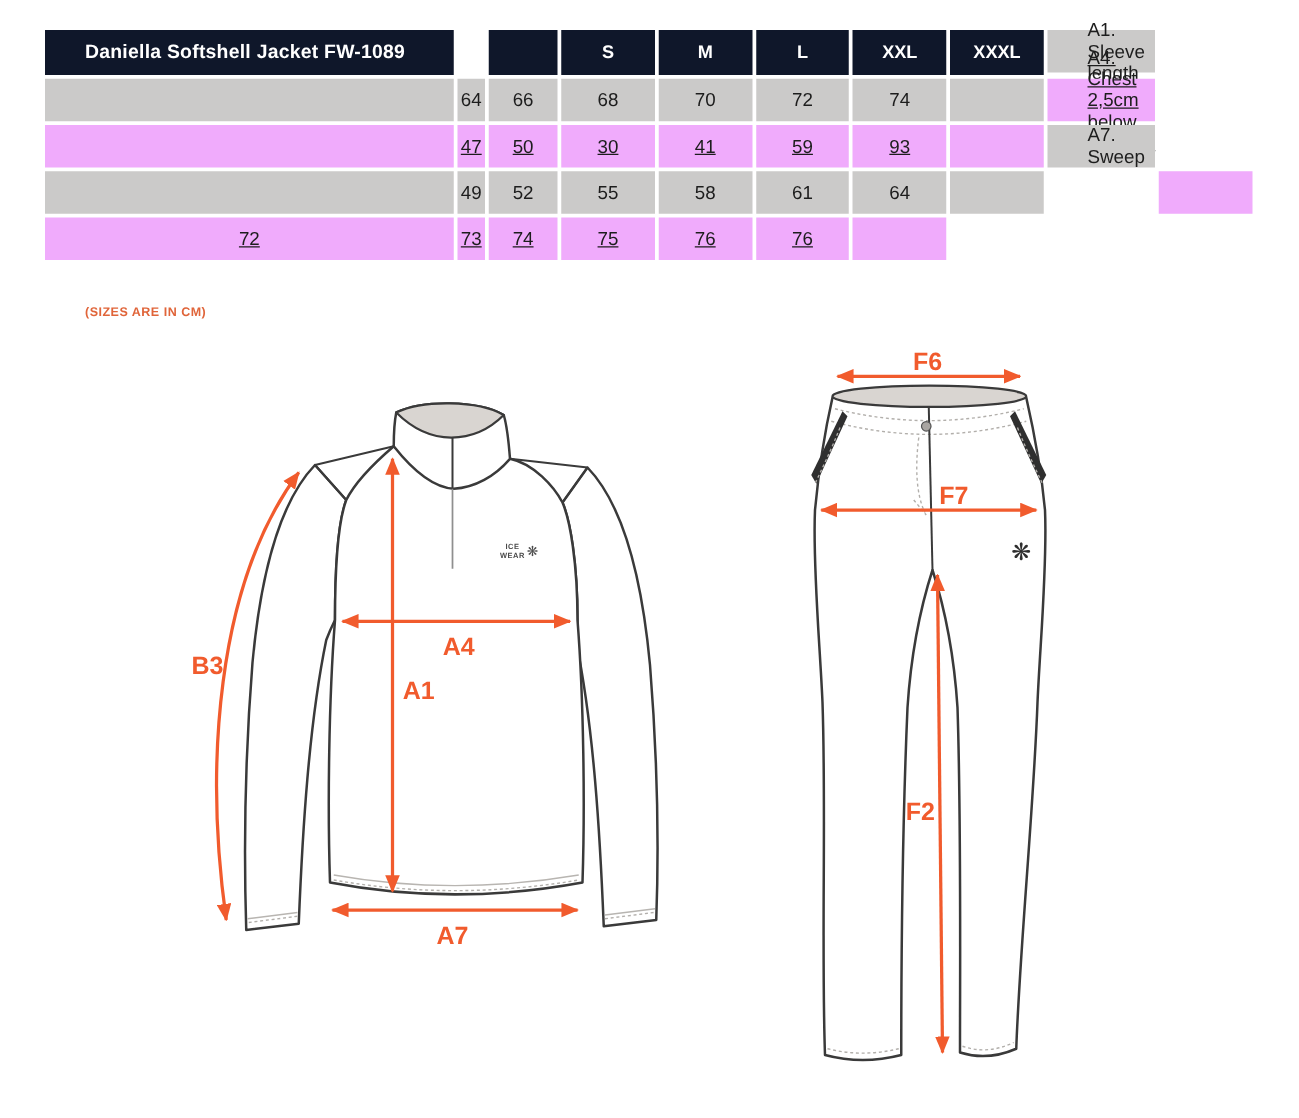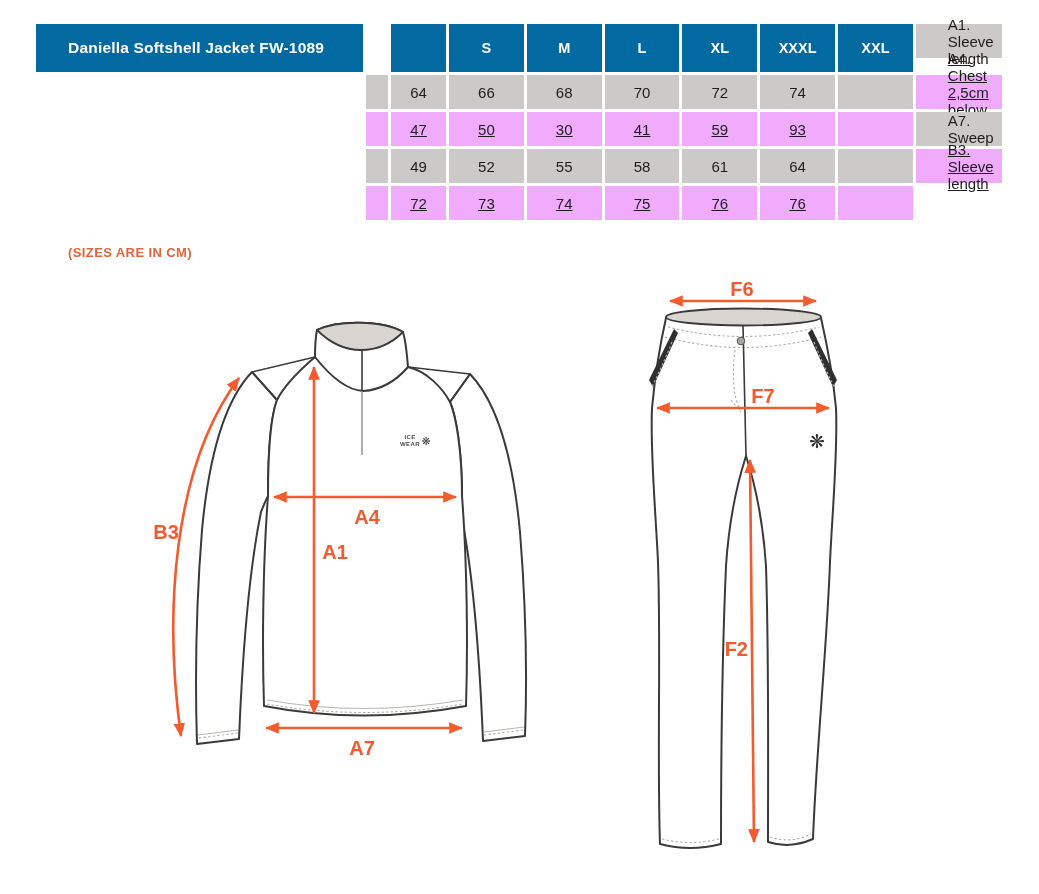--- a/index.html
+++ b/index.html
@@ -9,31 +9,31 @@
   }
   
   .size-table{
     position:absolute;left:36px;top:24px;width:966px;
     display:grid;
     grid-template-columns:327px 22px 55px repeat(7,1fr);
     gap:3px;
   }
   .cell{display:flex;align-items:center;justify-content:center;
         font-size:15px;color:#1d1d1d;}
-  .cell.head{background:#0369a1;color:#ffffff;height:48px;font-weight:600;font-size:14.5px;}
+  .cell.head{background:#0f172a;color:#ffffff;height:36px;font-weight:600;font-size:14.5px;}
   .cell.body{height:34px;}
   .cell.title{justify-content:flex-start;padding-left:32px;font-size:15.5px;font-weight:700;letter-spacing:.2px;}
   .cell.rowlabel{justify-content:flex-start;padding-left:32px;}
   .cell.spacer{background:transparent !important;}
   .row-dark{background:#CBCAC9;}
   .row-light{background:#f0abfc;text-decoration:underline;}
   
   .sizes-note{
     position:absolute;left:68px;top:245px;
-    color:#E0653A;font-size:13px;font-weight:600;letter-spacing:.4px;
+    color:#E0653A;font-size:10px;font-weight:600;letter-spacing:.4px;
   }
   
   .diagrams{position:absolute;left:0;top:270px;width:1039px;height:624px;}
   .outline{fill:#ffffff;stroke:#3a3a3a;stroke-width:2;stroke-linejoin:round;}
   .graytop{fill:#D9D5D1;stroke:#3a3a3a;stroke-width:1.8;stroke-linejoin:round;}
   .seam{fill:none;stroke:#3a3a3a;stroke-width:1.6;}
   .lightseam{fill:none;stroke:#8f8f8f;stroke-width:1.4;}
   .stitchlight{fill:none;stroke:#b8b5b1;stroke-width:1.1;}
   .stitch{fill:none;stroke:#b2afab;stroke-width:1.1;stroke-dasharray:2.4,2.2;}
   .darkwedge{fill:#2f2f2f;stroke:none;}
@@ -48,23 +48,22 @@
 <body>
 
 <div class="size-table">
 
   <div class="cell head title">Daniella Softshell Jacket FW-1089</div>
   <div class="cell spacer"></div>
   <div class="cell head"></div>
   <div class="cell head">S</div>
   <div class="cell head">M</div>
   <div class="cell head">L</div>
-  <div class="cell head">XL</div>
+  <div class="cell head">XXL</div>
   <div class="cell head">XXXL</div>
-  <div class="cell head">XXL</div>
 
   <div class="cell body row-dark rowlabel">A1. Sleeve length</div>
   <div class="cell spacer"></div>
   <div class="cell body row-dark"></div>
   <div class="cell body row-dark">64</div>
   <div class="cell body row-dark">66</div>
   <div class="cell body row-dark">68</div>
   <div class="cell body row-dark">70</div>
   <div class="cell body row-dark">72</div>
   <div class="cell body row-dark">74</div>
@@ -85,21 +84,20 @@
   <div class="cell spacer"></div>
   <div class="cell body row-dark"></div>
   <div class="cell body row-dark">49</div>
   <div class="cell body row-dark">52</div>
   <div class="cell body row-dark">55</div>
   <div class="cell body row-dark">58</div>
   <div class="cell body row-dark">61</div>
   <div class="cell body row-dark">64</div>
   <div class="cell body row-dark"></div>
 
-  <div class="cell body row-light rowlabel">B3. Sleeve length</div>
   <div class="cell spacer"></div>
   <div class="cell body row-light"></div>
   <div class="cell body row-light">72</div>
   <div class="cell body row-light">73</div>
   <div class="cell body row-light">74</div>
   <div class="cell body row-light">75</div>
   <div class="cell body row-light">76</div>
   <div class="cell body row-light">76</div>
   <div class="cell body row-light"></div>
 </div>

